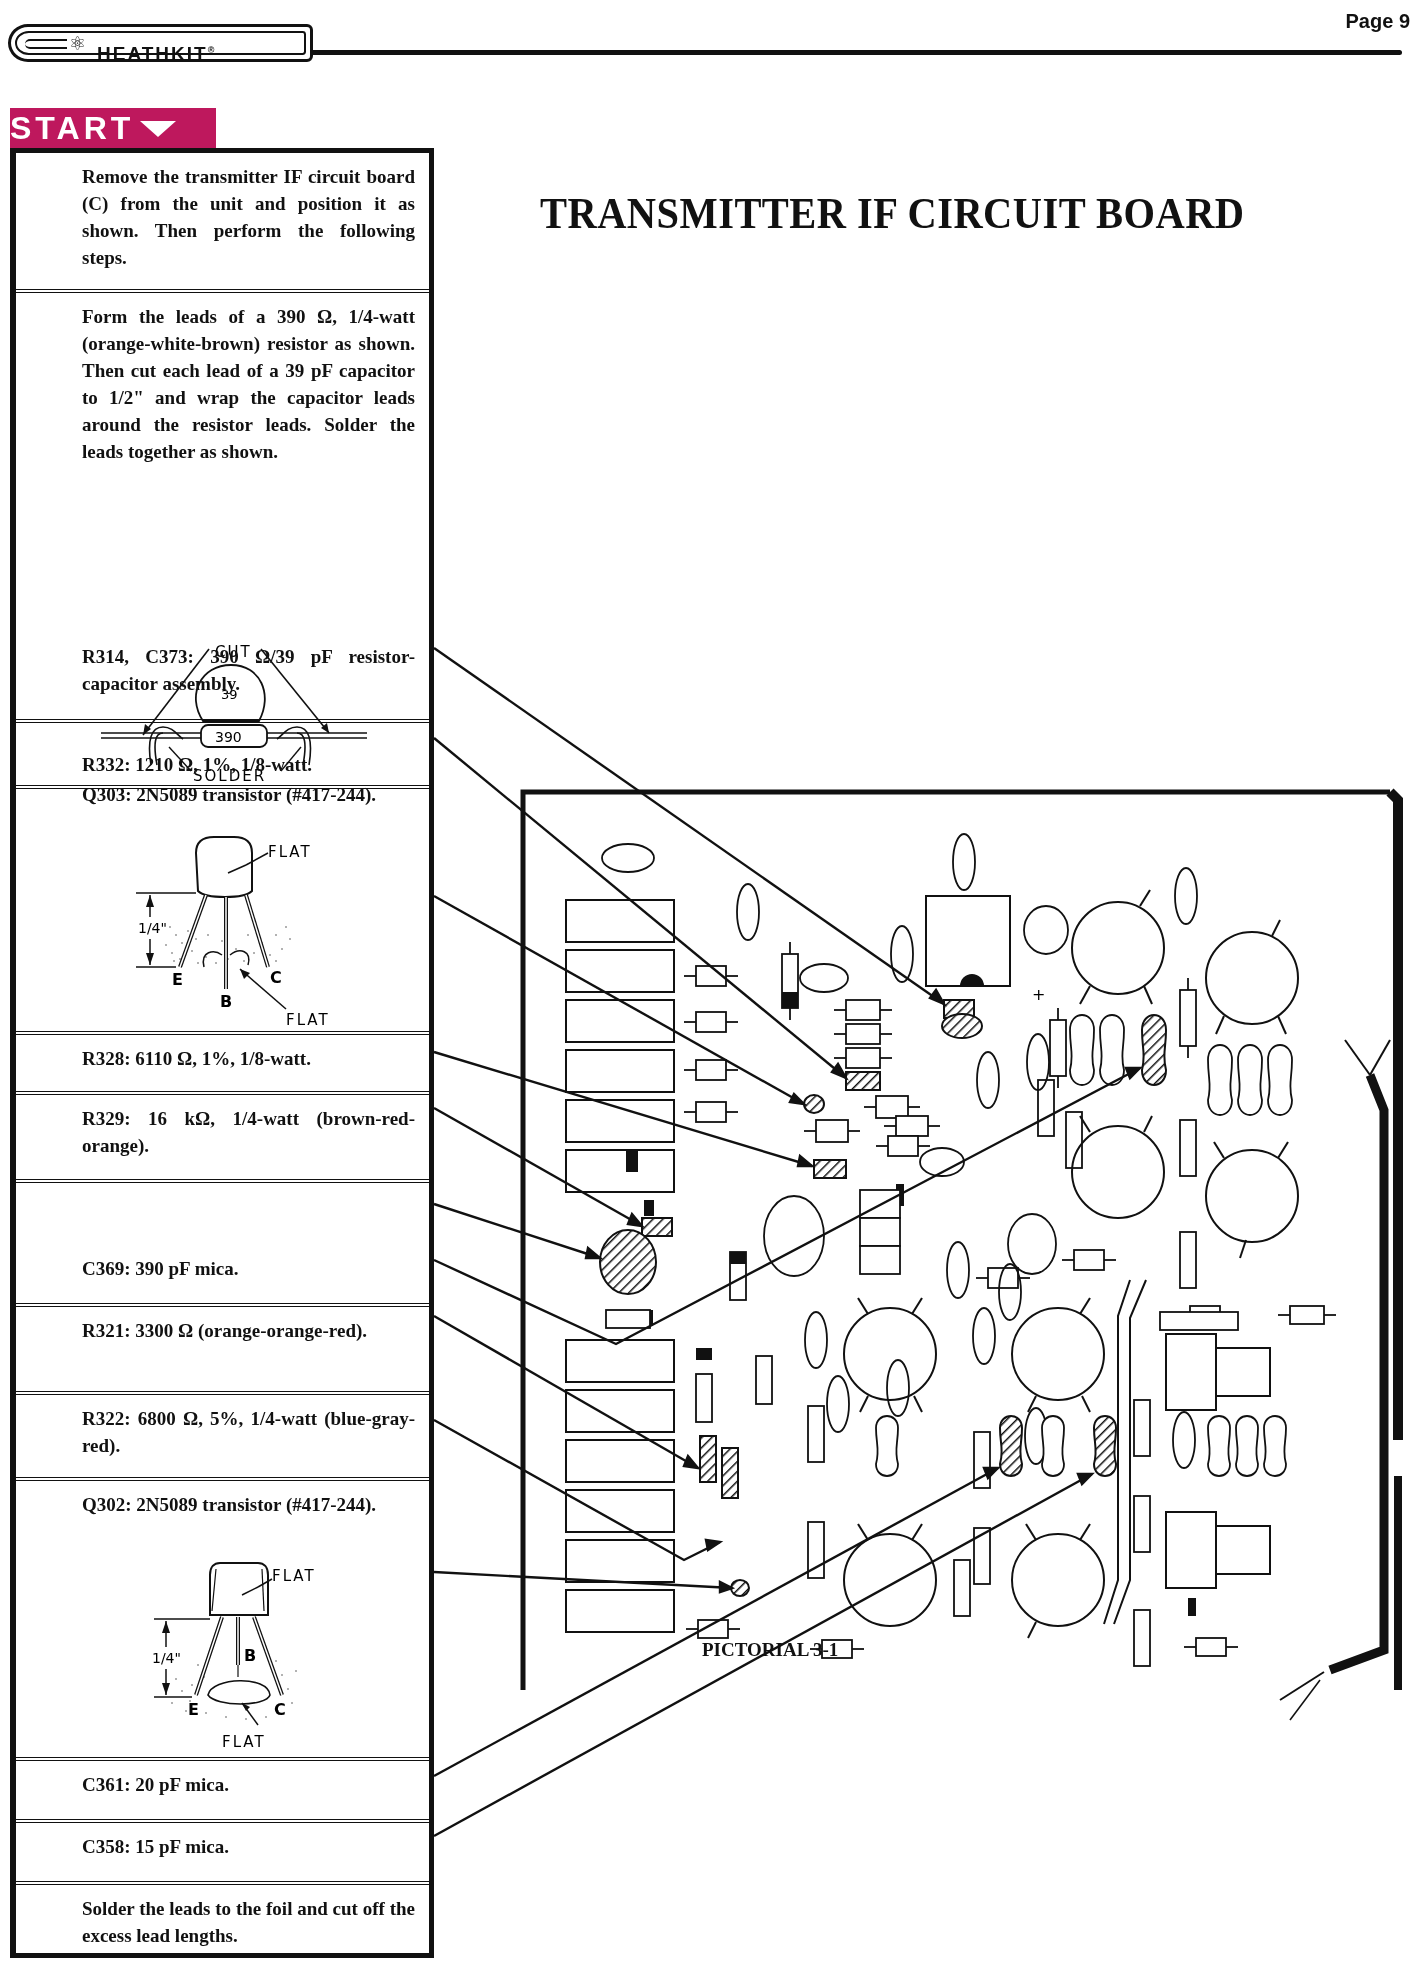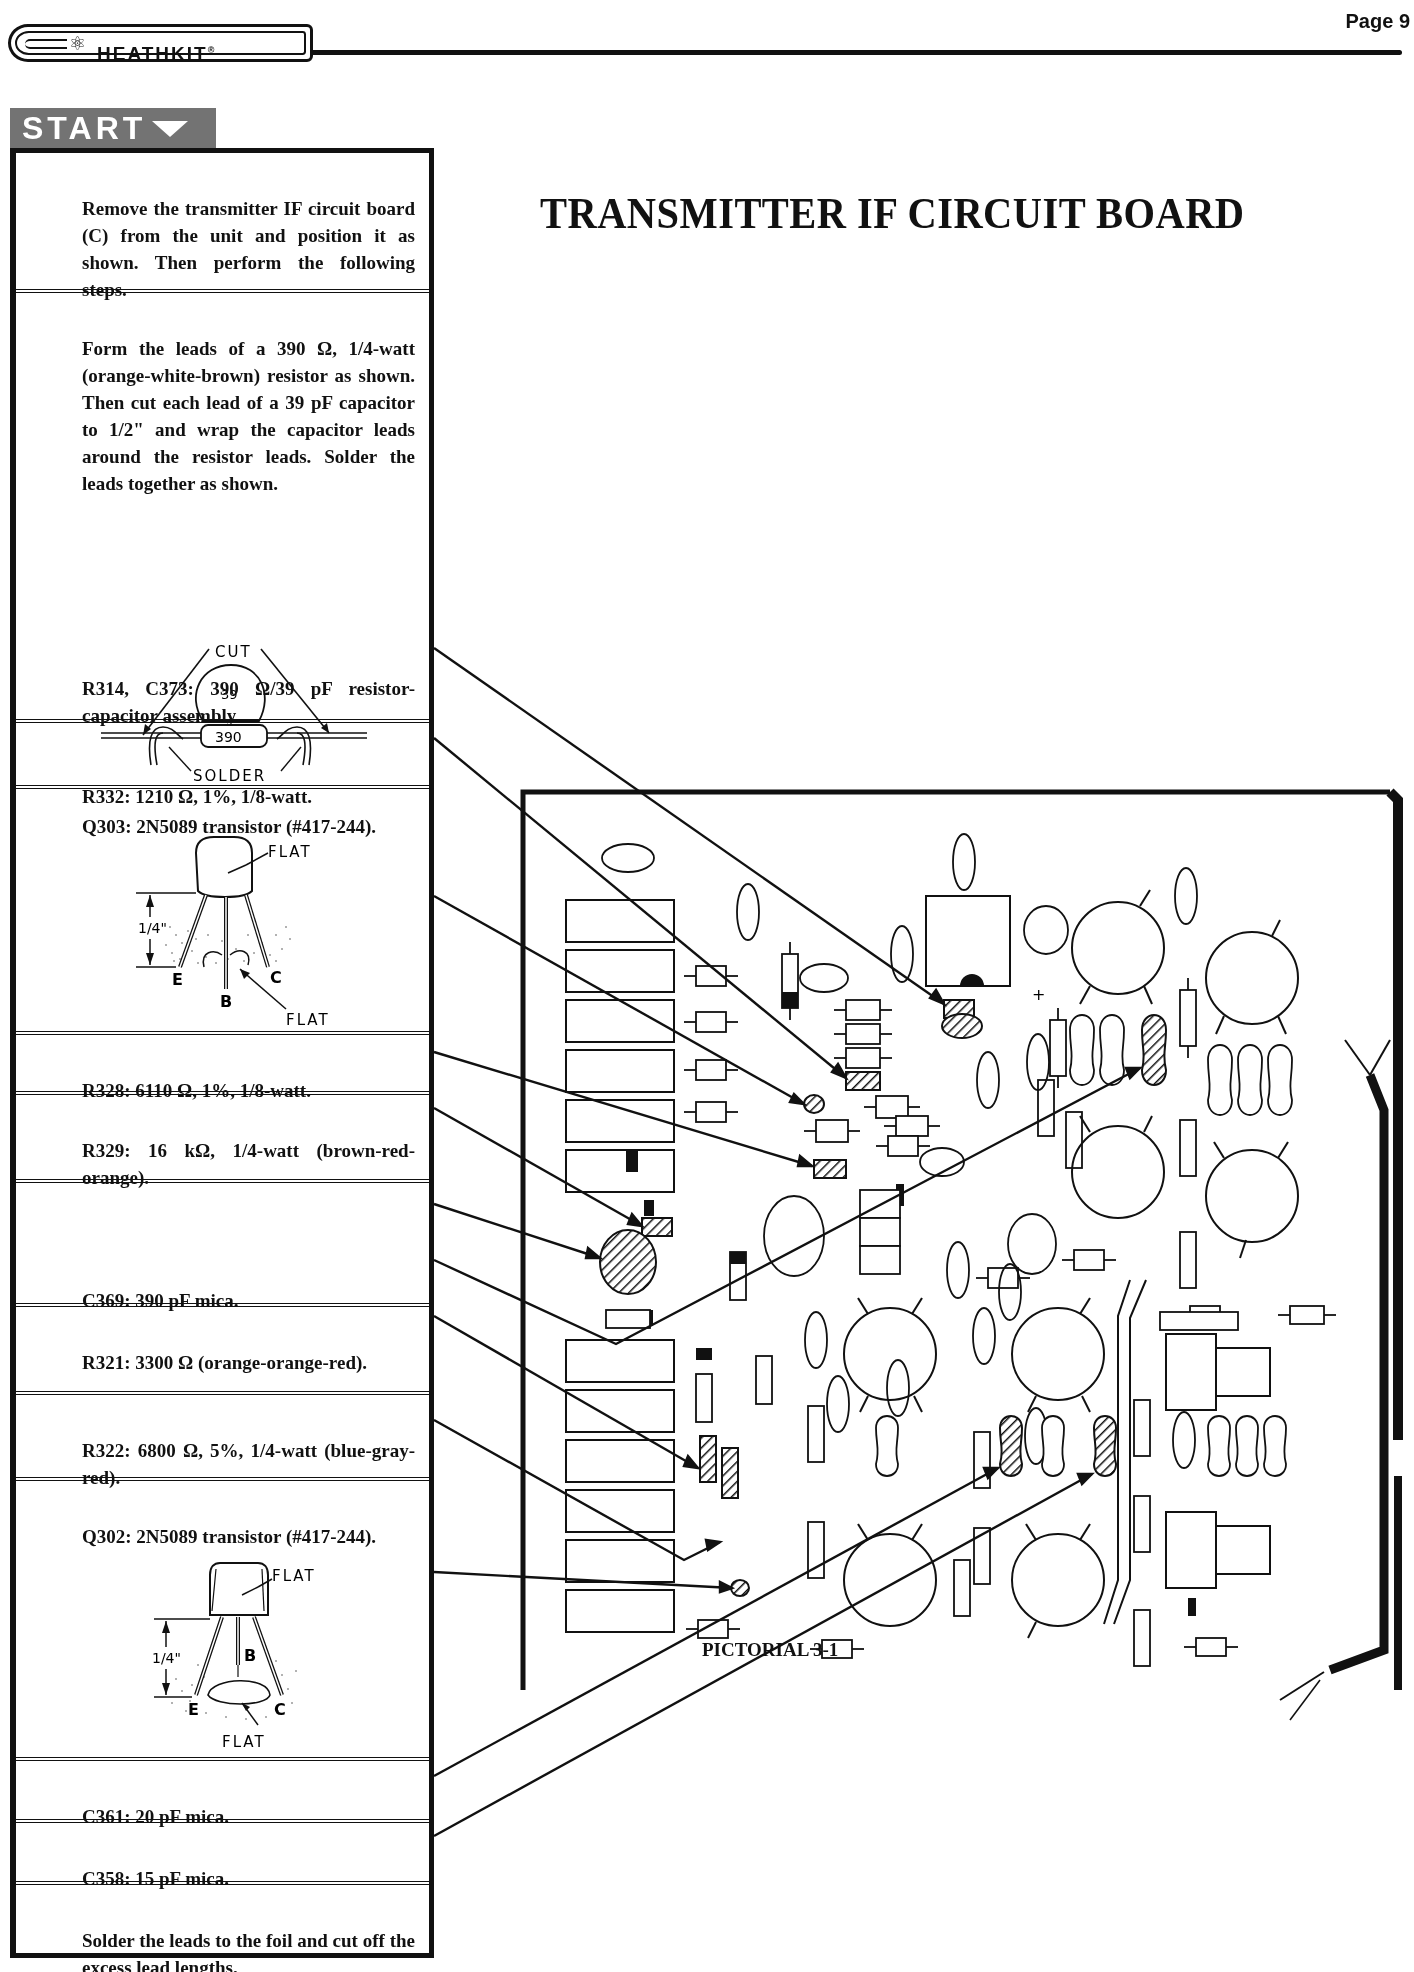--- a/index.html
+++ b/index.html
@@ -8,31 +8,31 @@
   
   .logo { position:absolute; left:8px; top:24px; width:305px; height:38px; border:3px solid #111; border-radius:20px 6px 6px 20px / 19px 6px 6px 19px; background:#fff; box-sizing:border-box; }
   .logo .inner { position:absolute; left:4px; top:4px; right:4px; bottom:4px; border:2px solid #111; border-radius:16px 4px 4px 16px / 14px 4px 4px 14px; }
   .logo .swoosh { position:absolute; left:14px; top:12px; width:42px; height:6px; border-top:2px solid #111; border-bottom:2px solid #111; border-radius:6px 0 0 6px; }
   .logo .atom { position:absolute; left:58px; top:5px; font-size:19px; line-height:22px; font-family:"DejaVu Sans", sans-serif; }
   .logo .brand { position:absolute; left:86px; top:11px; font-family:Liberation Sans, sans-serif; font-size:19px; letter-spacing:2px; line-height:24px; font-weight:bold; color:#111; }
   .header-rule { position:absolute; left:312px; top:50px; width:1090px; height:5px; background:#111; border-radius:0 3px 3px 0; }
   .page-num { position:absolute; right:4px; top:10px; font-family:"Liberation Sans", sans-serif; font-weight:bold; font-size:20px; }
 
   
-  .start { position:absolute; left:10px; top:108px; width:206px; height:40px; background:#737373; color:#fff; font-family:"Liberation Sans", sans-serif; font-weight:bold; font-size:32px; letter-spacing:4px; line-height:40px; padding-left:12px; box-sizing:border-box; }
+  .start { position:absolute; left:10px; top:108px; width:206px; height:40px; background:#be185d; color:#fff; font-family:"Liberation Sans", sans-serif; font-weight:bold; font-size:32px; letter-spacing:4px; line-height:40px; padding-left:0; box-sizing:border-box; }
   .start .arrow { display:inline-block; width:0; height:0; border-left:18px solid transparent; border-right:18px solid transparent; border-top:16px solid #fff; margin-left:6px; vertical-align:middle; position:relative; top:-2px; }
 
   
   .steps { position:absolute; left:10px; top:148px; width:424px; height:1810px; border:5px solid #111; border-left-width:6px; box-sizing:border-box; background:#fff; }
   .step { position:absolute; left:0; right:0; border-bottom:1px solid #111; box-sizing:border-box; }
   .step.dbl { border-bottom:4px double #111; }
   .step .txt { position:absolute; left:14px; right:14px; top:10px; font-family:"Liberation Serif", serif; font-weight:bold; font-size:19px; line-height:27px; text-align:justify; }
   .step .chk { display:inline-block; width:52px; font-weight:normal; }
   .step .body { display:inline; }
-  .step .hang { display:block; padding-left:52px; text-indent:-52px;margin-top:32px; }
+  .step .hang { display:block; padding-left:52px; text-indent:-52px; }
 
   .illus { position:absolute; }
 
   
   .title { position:absolute; left:540px; top:188px; font-family:"Liberation Serif", serif; font-weight:bold; font-size:44px; letter-spacing:0.5px; transform:scaleX(0.92); transform-origin:left; white-space:nowrap; }
   .caption { position:absolute; left:702px; top:1639px; font-family:"Liberation Serif", serif; font-weight:bold; font-size:19px; white-space:nowrap; }
 
   .board { position:absolute; left:0; top:0; }
 </style>
 </head>

